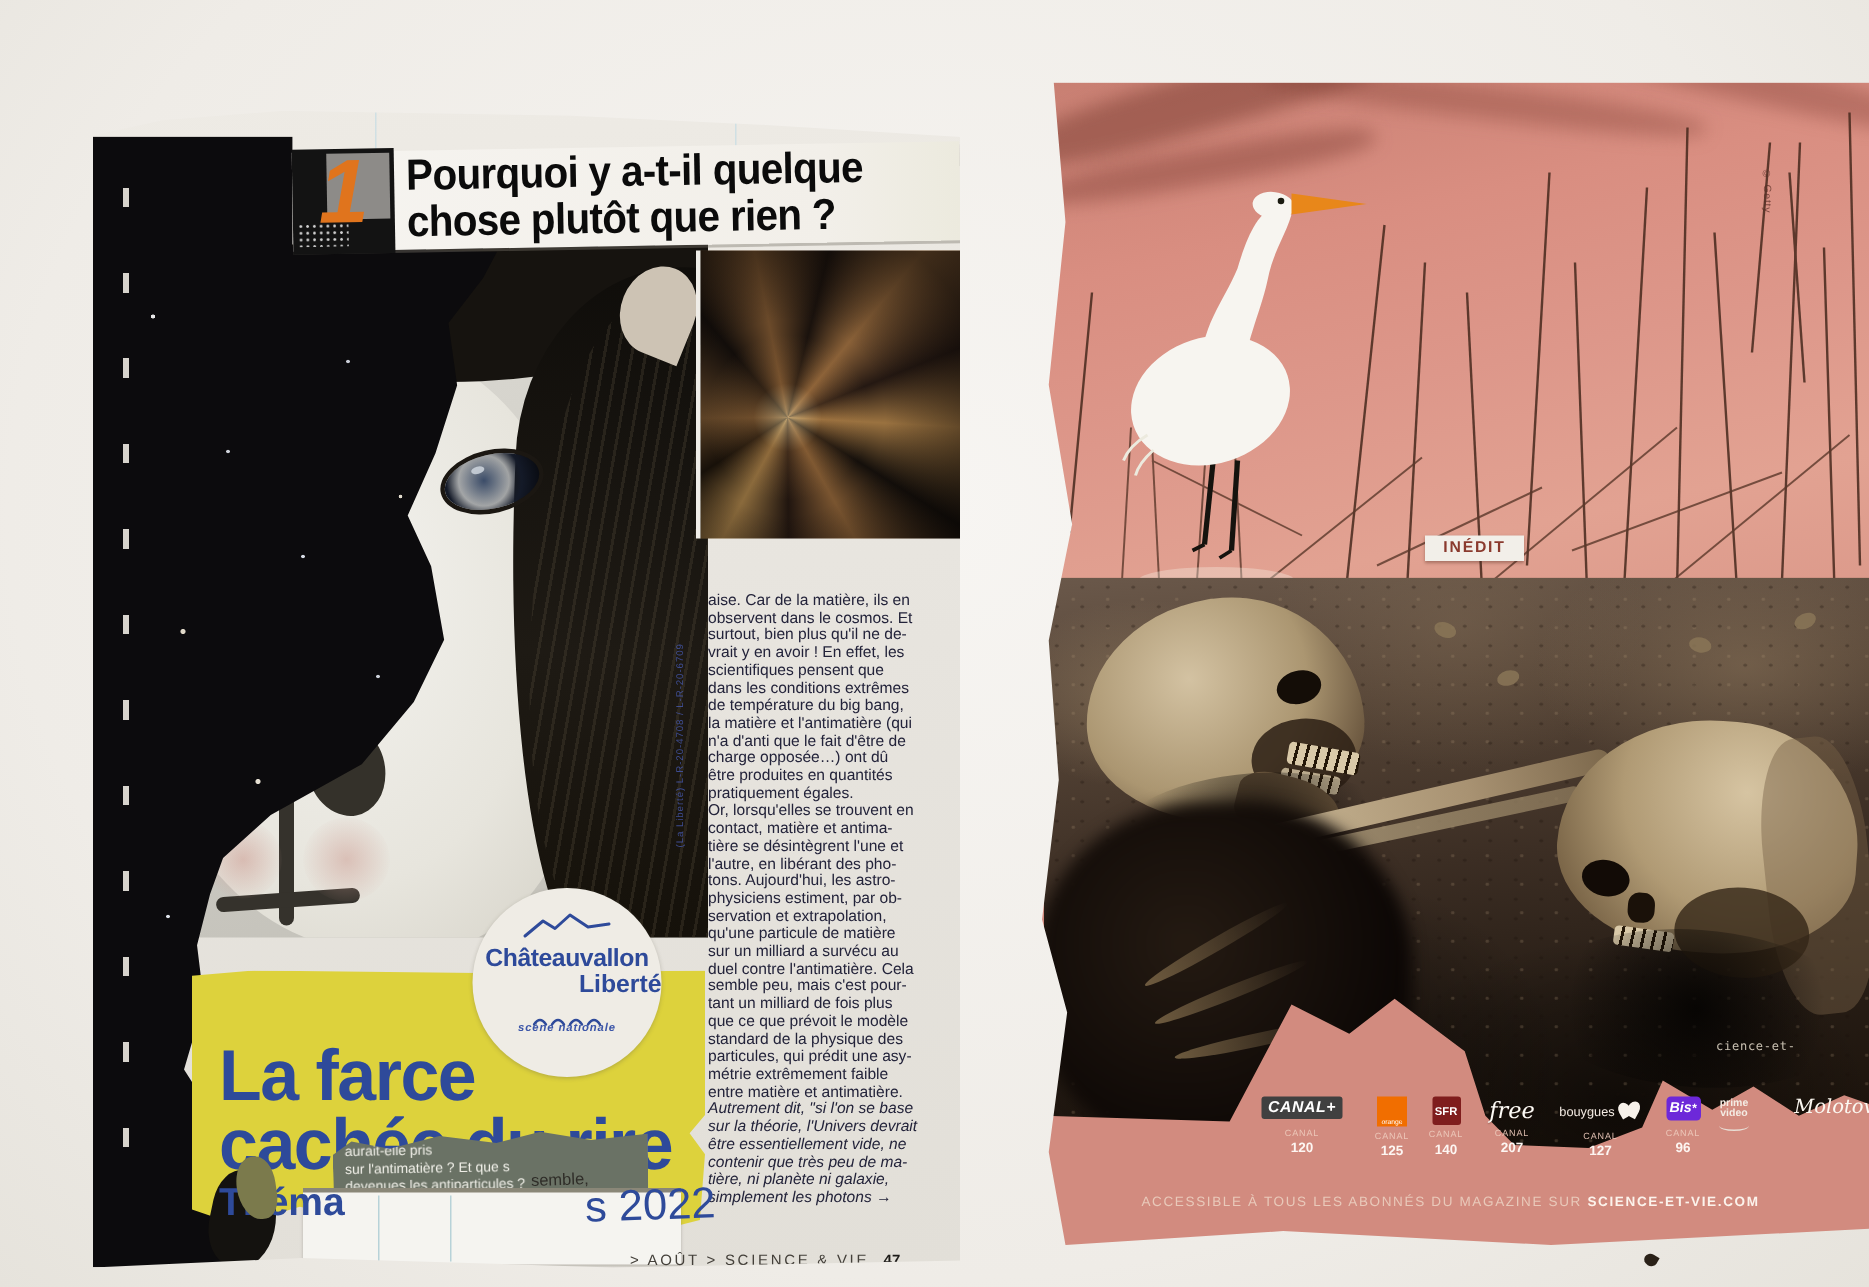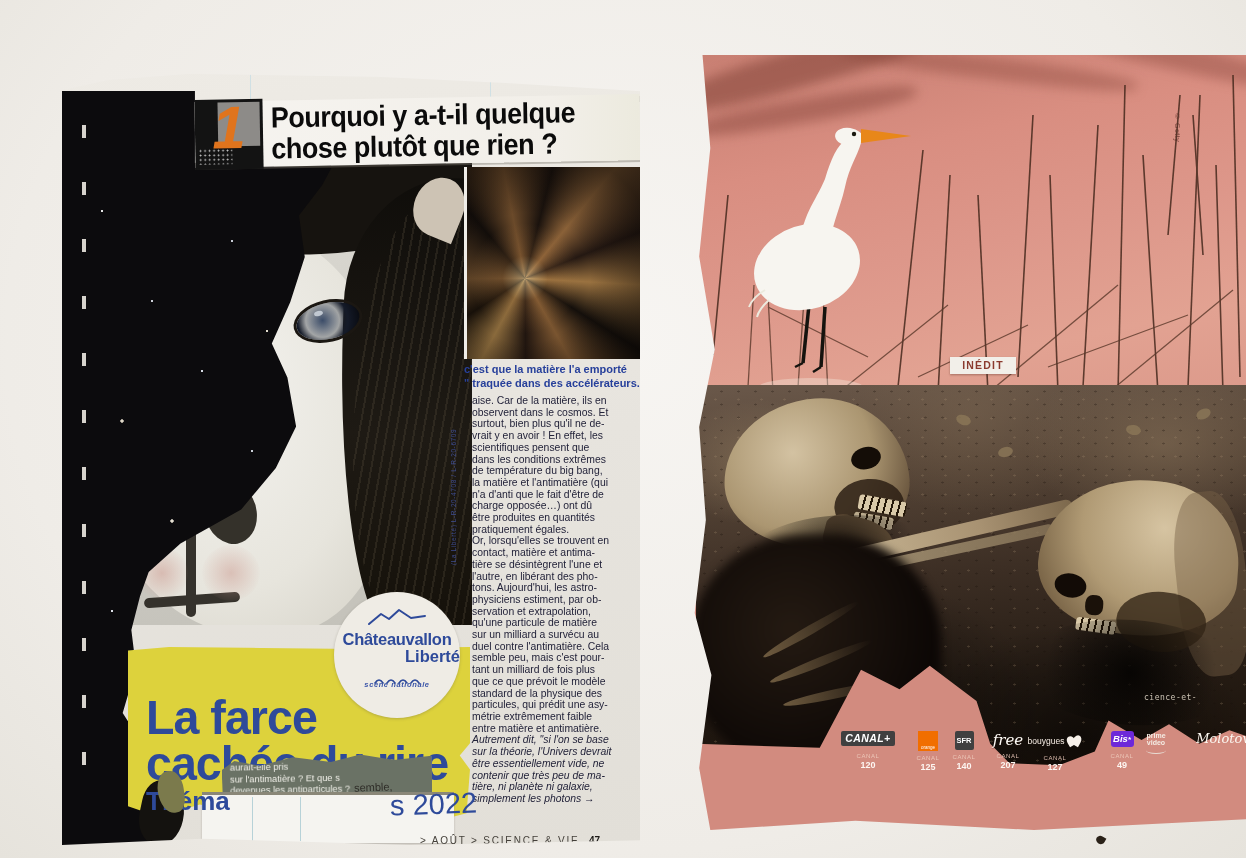--- a/index.html
+++ b/index.html
@@ -97,21 +97,21 @@
   .article .ital{font-size:10.4px;line-height:11.7px;white-space:pre-line;font-style:italic;}
 
   
   .yellow-banner{position:absolute;left:66px;top:592px;width:342px;height:175px;background:#ddd23c;
     clip-path:polygon(0 2%,12% 0,60% 1%,100% 0,100% 55%,97% 62%,100% 70%,99% 95%,89% 100%,62% 93%,41% 98%,21% 90%,9% 97%,0 91%);}
   .banner-title{position:absolute;left:84px;top:640px;transform:scaleX(.97);transform-origin:left top;}
   .banner-title div{font-size:48px;line-height:46px;font-weight:700;color:#2e4a9a;letter-spacing:-1px;white-space:nowrap;}
   .thema{position:absolute;left:84px;top:731px;font-size:26px;font-weight:700;color:#2e4a9a;z-index:6;}
   .year-frag{position:absolute;left:328px;top:733px;font-size:29px;color:#2e4a9a;z-index:6;transform:rotate(-2deg);}
 
-  .logo-circle{position:absolute;left:272px;top:537px;width:126px;height:126px;border-radius:50%;
+  .logo-circle{position:absolute;left:253px;top:537px;width:126px;height:126px;border-radius:50%;
     background:#efece5;z-index:5;text-align:center;box-shadow:0 1px 3px rgba(90,85,70,.3);}
   .logo-circle .l1{margin-top:38px;font-size:16.5px;font-weight:700;color:#2e4a9a;letter-spacing:-.3px;}
   .logo-circle .l2{font-size:16.5px;font-weight:700;color:#2e4a9a;margin-top:-2px;text-align:right;}
   .logo-circle .sub{font-size:7.5px;font-weight:700;color:#3b55a8;letter-spacing:.6px;margin-top:14px;font-style:italic;}
   .logo-squiggle{position:absolute;left:33px;top:16px;}
   .logo-waves{position:absolute;left:40px;top:84px;}
 
   .reveal-box{position:absolute;left:160px;top:700px;width:210px;height:44px;background:#6a7265;z-index:4;
     clip-path:polygon(0 30%,6% 10%,18% 22%,34% 4%,52% 16%,66% 0,82% 14%,100% 6%,100% 100%,0 100%);
     color:#f2f1ea;font-size:9.3px;line-height:11.5px;white-space:pre-line;padding:6px 0 0 8px;box-sizing:border-box;
@@ -208,21 +208,21 @@
 
   
   .channels{position:absolute;left:0;top:676px;width:558px;height:52px;z-index:5;}
   .chan{position:absolute;top:0;width:60px;text-align:center;}
   .c-label{font-size:6px;letter-spacing:.6px;color:rgba(238,204,190,.9);margin-top:4px;}
   .c-num{font-size:9px;font-weight:700;color:#fdf6f2;margin-top:1px;}
   .lg{display:inline-block;vertical-align:top;}
   .lg-canalplus{width:54px;height:15px;background:#404040;border-radius:2px;color:#fff;
     font-size:10.5px;font-weight:900;font-style:italic;letter-spacing:.4px;line-height:15px;}
   .lg-orange{width:20px;height:20px;background:#f16e00;color:#fff;font-size:4.5px;line-height:34px;overflow:hidden;}
-  .lg-sfr{width:19px;height:19px;background:#404040;border-radius:2px;color:#fff;font-size:7.5px;font-weight:700;line-height:19px;}
+  .lg-sfr{width:19px;height:19px;background:#7f1d1d;border-radius:2px;color:#fff;font-size:7.5px;font-weight:700;line-height:19px;}
   .lg-free{font-family:"DejaVu Serif",serif;font-style:italic;font-size:15px;color:#fdfbf6;text-shadow:0 1px 1px rgba(60,30,20,.4);}
   .lg-bouygues{font-size:8.5px;color:#f5ece4;line-height:20px;}
   .bird{display:inline-block;position:relative;width:16px;height:13px;vertical-align:middle;margin-left:2px;}
   .bird i{position:absolute;background:#f7f1ea;}
   .bird .w1{left:1px;top:2px;width:8px;height:10px;border-radius:50% 50% 50% 0;transform:rotate(-30deg);}
   .bird .w2{left:7px;top:1px;width:8px;height:11px;border-radius:50% 50% 0 50%;transform:rotate(28deg);}
   .lg-bis{width:23px;height:16px;background:#6d28d9;border-radius:3px;color:#fff;font-size:9.5px;font-weight:700;font-style:italic;line-height:16px;}
   .lg-bis::after{content:"*";font-size:8px;}
   .pv{display:inline-block;width:36px;}
   .pv-text{font-size:7px;font-weight:700;color:#f4ece4;line-height:7.5px;}
@@ -273,24 +273,20 @@
         <div>Pourquoi y a-t-il quelque</div>
         <div>chose plutôt que rien ?</div>
       </div>
     </div>
 
     <div class="cern-photo">
       <div class="cern-vign"></div>
     </div>
     <div class="credit-vert">(La Liberté) L-R-20-4708 / L-R-20-6709</div>
 
-    <div class="caption">
-      <div>c'est que la matière l'a emporté</div>
-      <div>" traquée dans des accélérateurs.</div>
-    </div>
 
     <div class="article">
       <div class="roman">aise. Car de la matière, ils en
 observent dans le cosmos. Et
 surtout, bien plus qu'il ne de-
 vrait y en avoir ! En effet, les
 scientifiques pensent que
 dans les conditions extrêmes
 de température du big bang,
 la matière et l'antimatière (qui
@@ -472,39 +468,42 @@
       <div class="chan" style="left:246px">
         <div class="lg lg-sfr">SFR</div>
         <div class="c-label">CANAL</div>
         <div class="c-num">140</div>
       </div>
       <div class="chan" style="left:290px">
         <div class="lg lg-free">free</div>
         <div class="c-label">CANAL</div>
         <div class="c-num">207</div>
       </div>
-      <div class="chan" style="left:332px;width:70px">
+      <div class="chan" style="left:344px;width:70px">
         <div>
           <span class="lg lg-bouygues">bouygues</span><span class="bird"><i class="w1"></i><i class="w2"></i></span>
         </div>
         <div class="c-label">CANAL</div>
         <div class="c-num">127</div>
       </div>
       <div class="chan" style="left:404px">
         <div class="lg lg-bis">Bis</div>
         <div class="c-label">CANAL</div>
-        <div class="c-num">49</div>
+        <div class="c-num">96</div>
       </div>
       <div class="chan" style="left:438px">
         <div class="pv">
           <div class="pv-text">prime video</div>
           <div class="pv-smile"></div>
         </div>
       </div>
       <div class="chan" style="left:505px">
         <div class="lg lg-molotov">Molotov</div>
       </div>
     </div>
 
+    <div class="rp-footer">
+      <span>ACCESSIBLE À TOUS LES ABONNÉS DU MAGAZINE SUR </span><strong>SCIENCE-ET-VIE.COM</strong>
+    </div>
   </div>
 
   <div class="ink-mark"></div>
 </div>
 
 </body></html>

